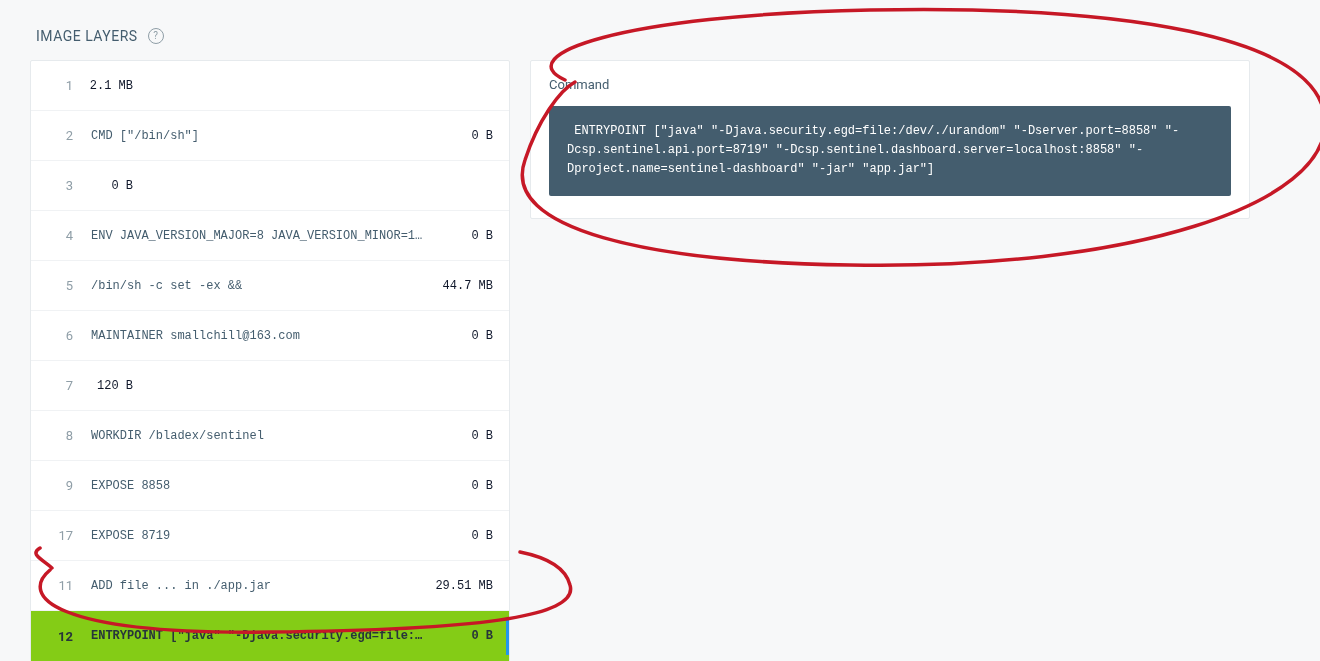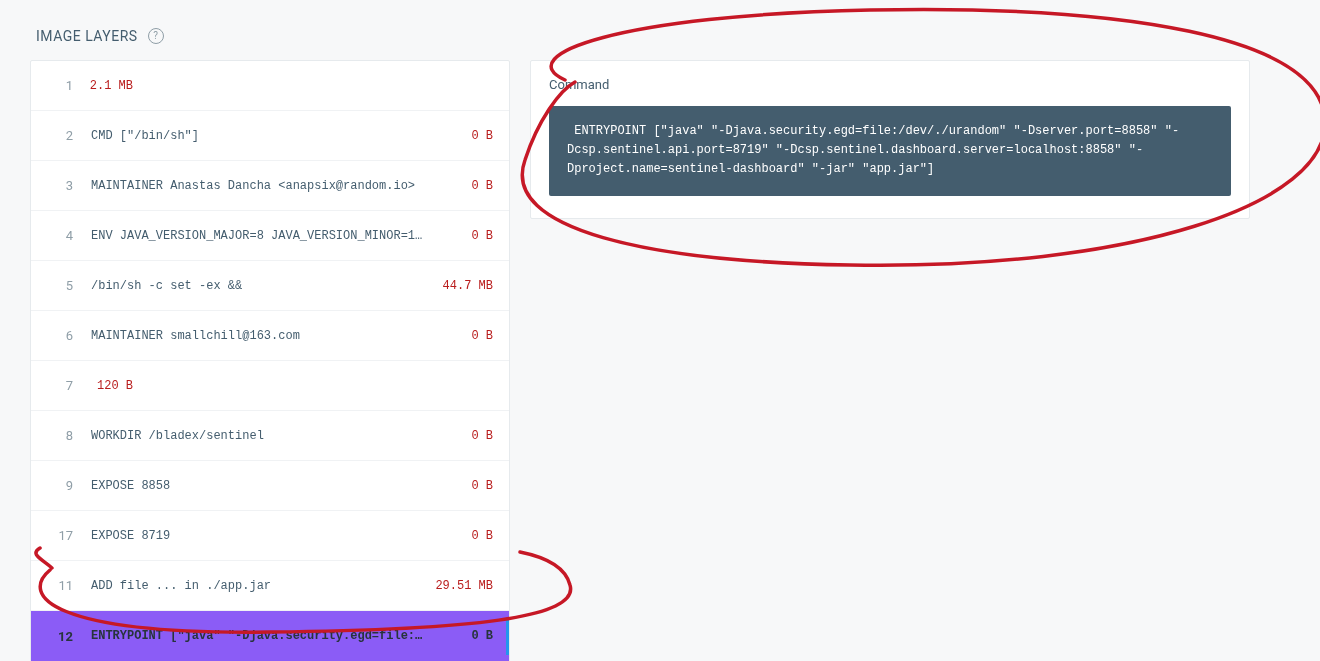--- a/index.html
+++ b/index.html
@@ -74,27 +74,27 @@
     .layer-cmd {
       flex: 1;
       color: #445d6e;
       margin-left: 18px;
       white-space: nowrap;
       overflow: hidden;
       text-overflow: ellipsis;
       padding-right: 10px;
     }
     .layer-size {
-      color: #b91c1c;
+      color: #0f172a;
       flex-shrink: 0;
       text-align: right;
       min-width: 60px;
     }
     .layer-row.selected {
-      background: #8b5cf6;
+      background: #84cc16;
     }
     .layer-row.selected .layer-num,
     .layer-row.selected .layer-cmd,
     .layer-row.selected .layer-size {
       font-weight: 700;
       color: #27343b;
     }
     .layer-row.selected::after {
       content: "";
       position: absolute;
@@ -152,21 +152,20 @@
       <span class="layer-num">1</span>
       <span class="layer-size">2.1 MB</span>
     </div>
     <div class="layer-row">
       <span class="layer-num">2</span>
       <span class="layer-cmd">CMD ["/bin/sh"]</span>
       <span class="layer-size">0 B</span>
     </div>
     <div class="layer-row">
       <span class="layer-num">3</span>
-      <span class="layer-cmd">MAINTAINER Anastas Dancha &lt;anapsix@random.io&gt;</span>
       <span class="layer-size">0 B</span>
     </div>
     <div class="layer-row">
       <span class="layer-num">4</span>
       <span class="layer-cmd">ENV JAVA_VERSION_MAJOR=8 JAVA_VERSION_MINOR=192 JAVA_VER…</span>
       <span class="layer-size">0 B</span>
     </div>
     <div class="layer-row">
       <span class="layer-num">5</span>
       <span class="layer-cmd">/bin/sh -c set -ex &amp;&amp;</span>

